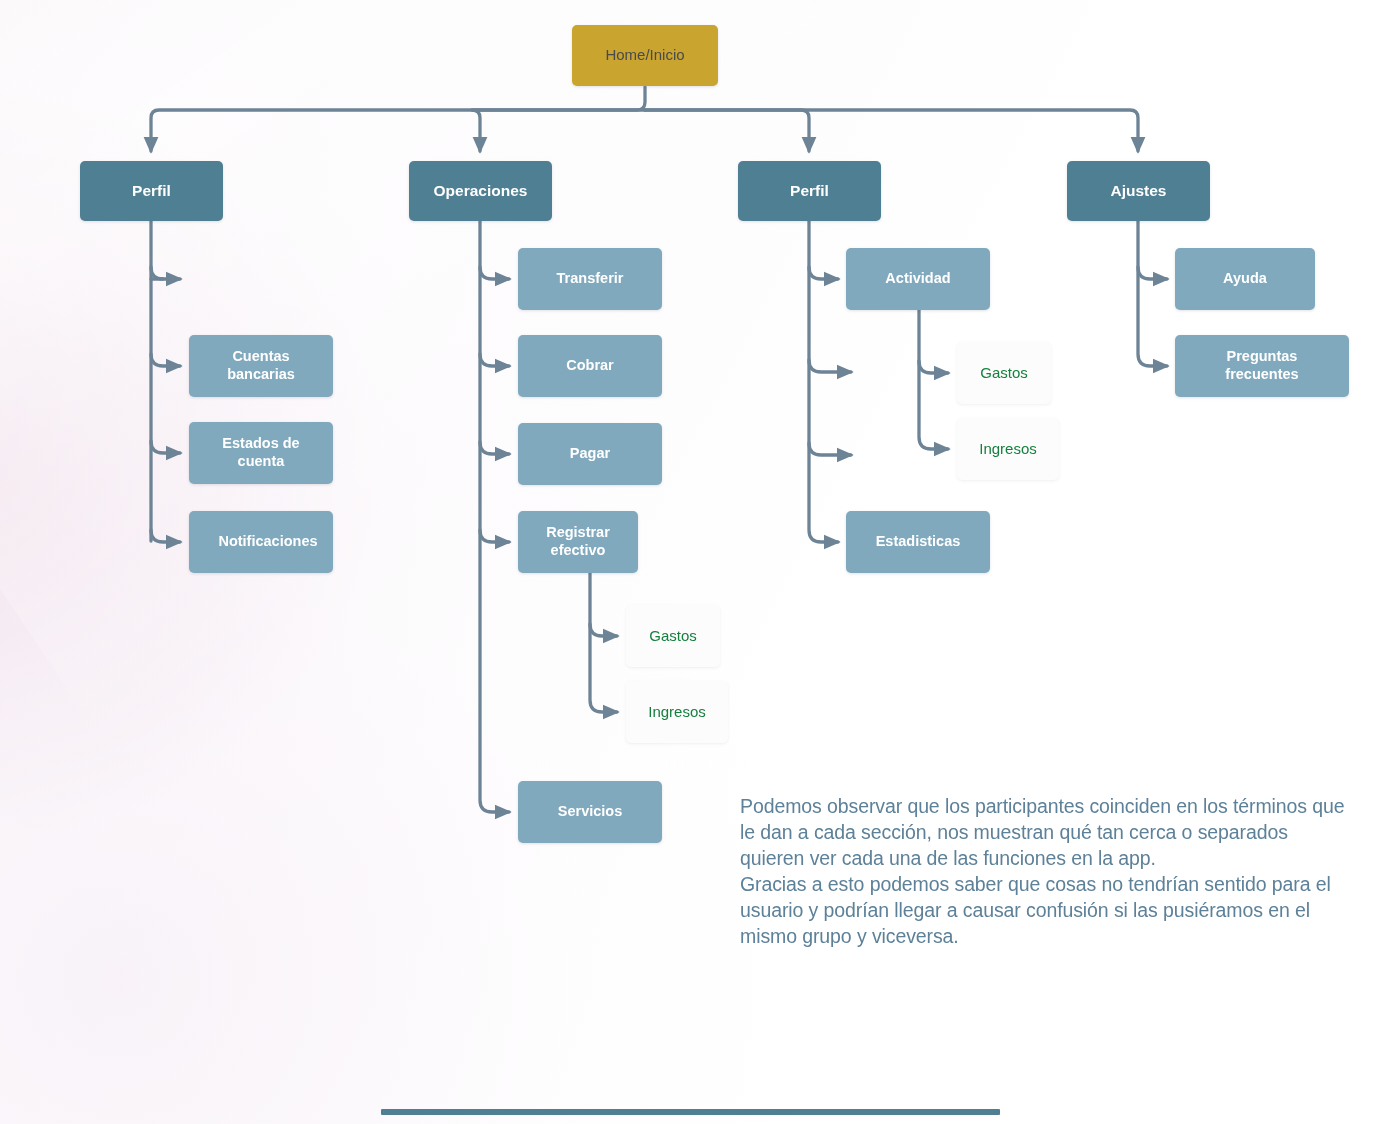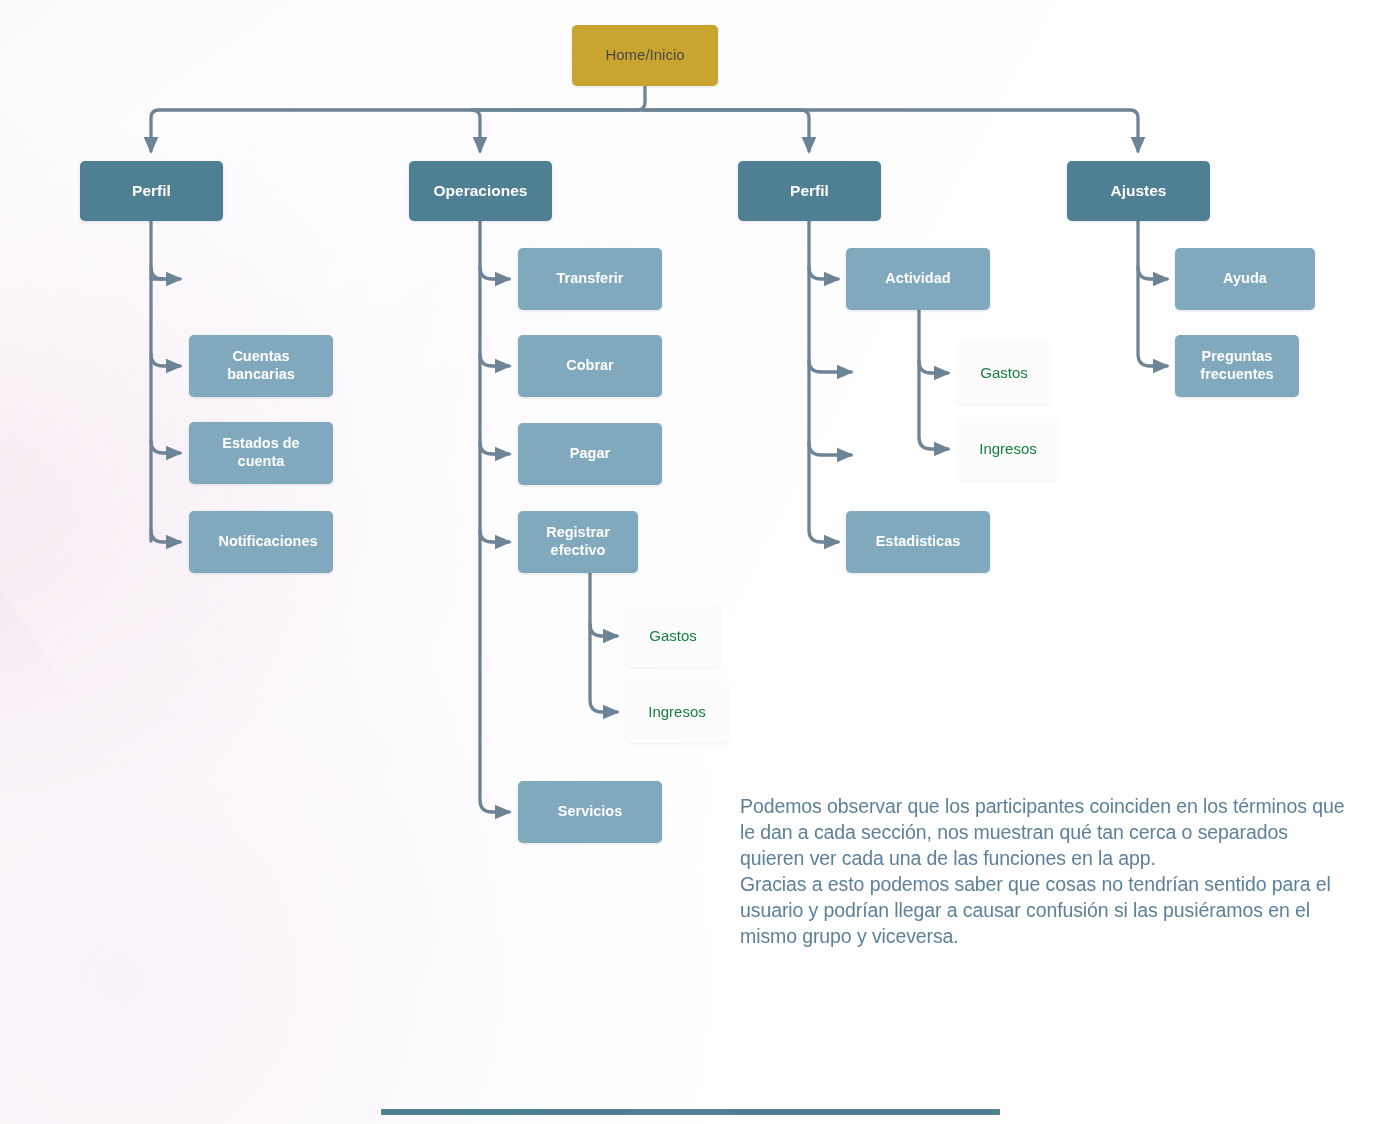--- a/index.html
+++ b/index.html
@@ -215,21 +215,21 @@
   <div class="node leaf" style="left:957px; top:418px; width:102px; height:62px;">
     <span>Ingresos</span>
   </div>
   <div class="node level2" style="left:846px; top:511px; width:144px; height:62px;">
     <span>Estadisticas</span>
   </div>
 
   <div class="node level2" style="left:1175px; top:248px; width:140px; height:62px;">
     <span>Ayuda</span>
   </div>
-  <div class="node level2" style="left:1175px; top:335px; width:124px; height:62px;">
+  <div class="node level2" style="left:1175px; top:335px; width:174px; height:62px;">
     <span>Preguntas
 frecuentes</span>
   </div>
 
   <div id="note" style="left:740px; top:794px; width:608px;">Podemos observar que los participantes coinciden en los términos que le dan a cada sección, nos muestran qué tan cerca o  separados quieren ver cada una  de las funciones en la app.
 Gracias a esto podemos saber que cosas no tendrían sentido para el usuario y podrían llegar a causar confusión si las pusiéramos en el mismo grupo y viceversa.</div>
 
   <div id="footer-bar" style="left:381px; top:1109px; width:619px; height:6px;"></div>
 
 </div>

